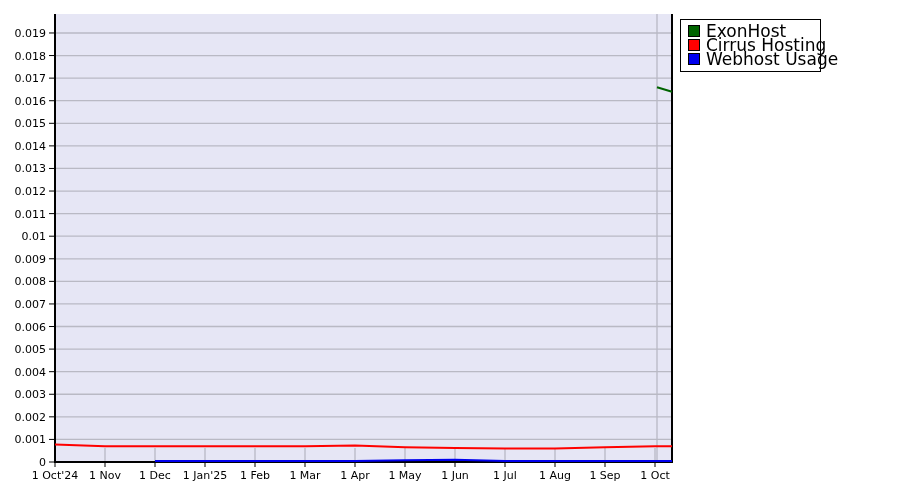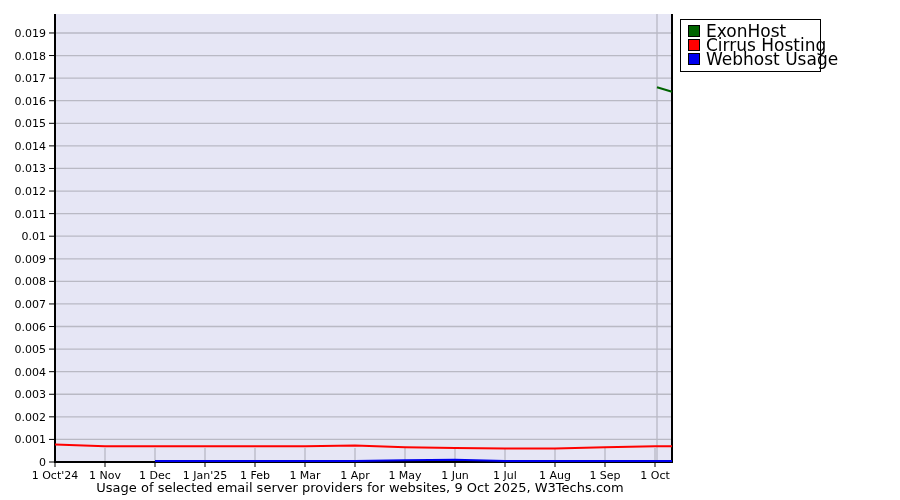--- a/index.html
+++ b/index.html
@@ -164,14 +164,13 @@
     <div class="legend-item">
       <span class="swatch" style="background: rgb(255, 0, 0);"></span>
       <span>Cirrus Hosting</span>
     </div>
     <div class="legend-item">
       <span class="swatch" style="background: rgb(0, 0, 238);"></span>
       <span>Webhost Usage</span>
     </div>
   </div>
 
-  <div class="chart-title">Usage of selected email server providers for websites, 9 Oct 2025, W3Techs.com</div>
 </div>
 
 </body></html>

